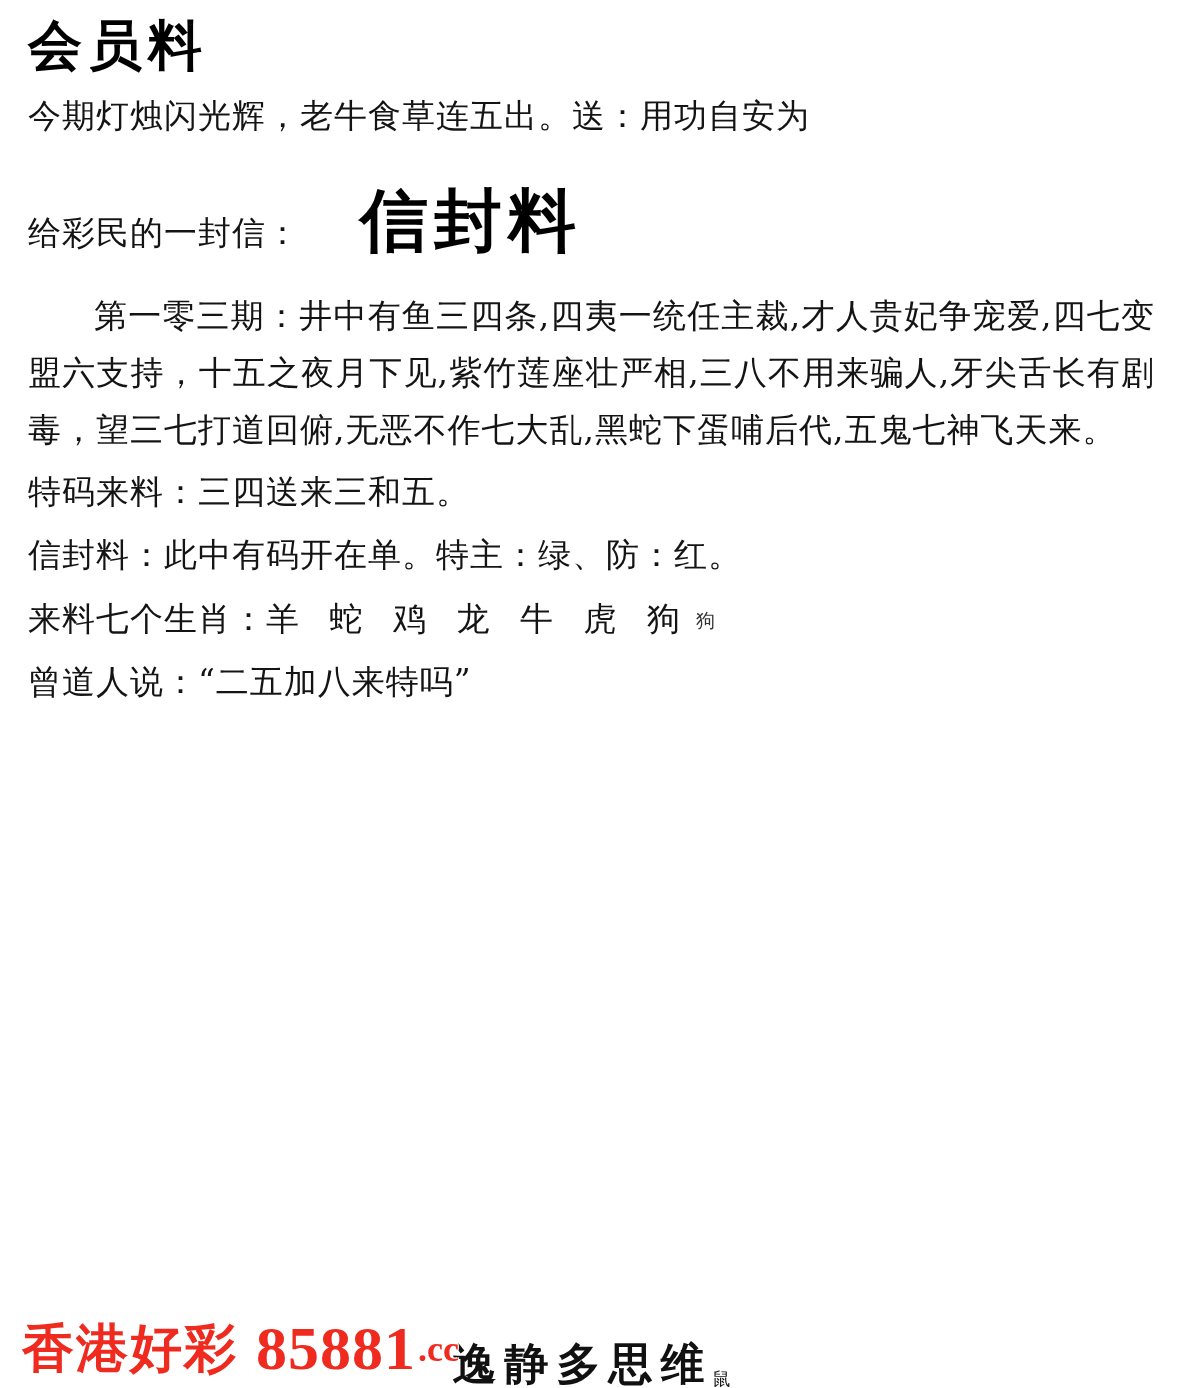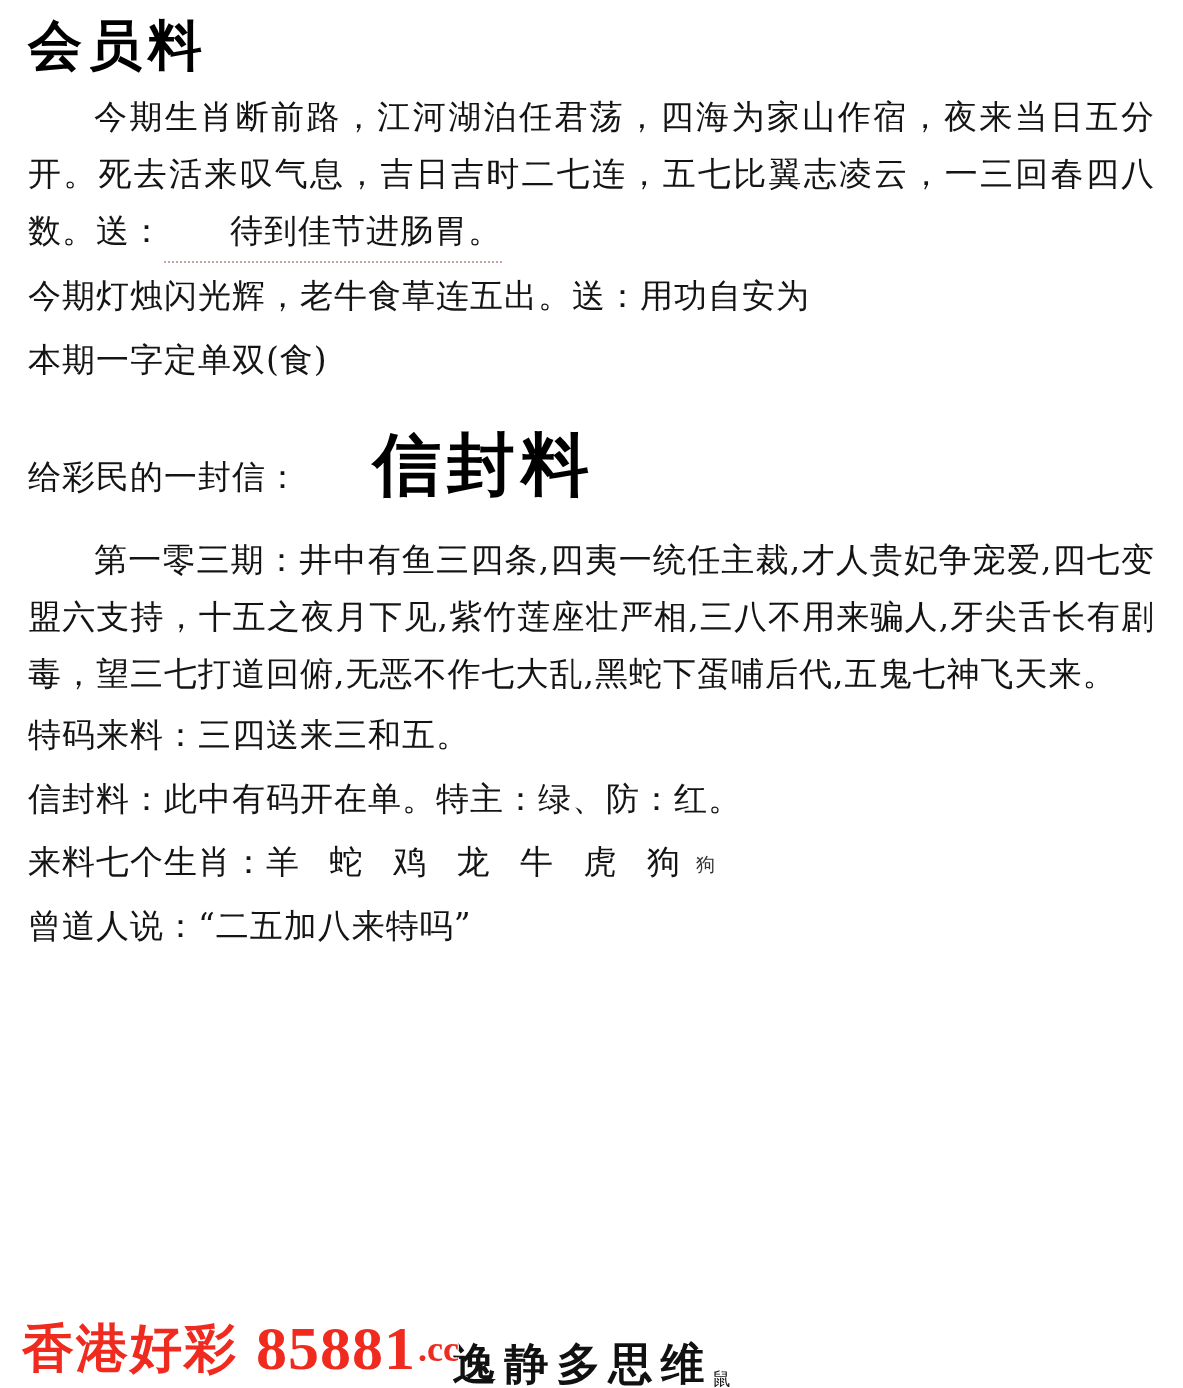--- a/index.html
+++ b/index.html
@@ -54,21 +54,20 @@
     font-size: 33px;
     line-height: 1.62;
     letter-spacing: 1px;
     margin: 0 0 10px 0;
     color: #141414;
   }
   .section-head {
     display: flex;
     align-items: baseline;
     margin: 34px 0 10px 0;
-    gap: 13px;
   }
   .section-head .lead {
     font-size: 33px;
     letter-spacing: 1px;
     color: #141414;
   }
   .block {
     margin-top: 21px;
   }
   .zodiac {
@@ -137,26 +136,24 @@
     vertical-align: bottom;
   }
 </style>
 </head>
 <body>
 
 <div class="page">
 
   <div class="title">会员料</div>
 
-  <p class="para indent"><span>今期生肖断前路，江河湖泊任君荡，四海为家山作宿，夜来当日五分开。死去活来叹气息，吉日吉时二七连，五七比翼志凌云，一三回春四八数。送：</span><span class="dotted">待到佳节进肠胃。</span></p>
 
 
   <p class="line">今期灯烛闪光辉，老牛食草连五出。送：用功自安为</p>
 
-  <p class="line">本期一字定单双(食)</p>
 
   <div class="section-head">
     <span class="lead">给彩民的一封信：</span>
     <span class="title-2">信封料</span>
   </div>
 
   <div class="block">
     <p class="para indent">第一零三期：井中有鱼三四条,四夷一统任主裁,才人贵妃争宠爱,四七变盟六支持，十五之夜月下见,紫竹莲座壮严相,三八不用来骗人,牙尖舌长有剧毒，望三七打道回俯,无恶不作七大乱,黑蛇下蛋哺后代,五鬼七神飞天来。</p>
 
     <p class="line">特码来料：三四送来三和五。</p>

